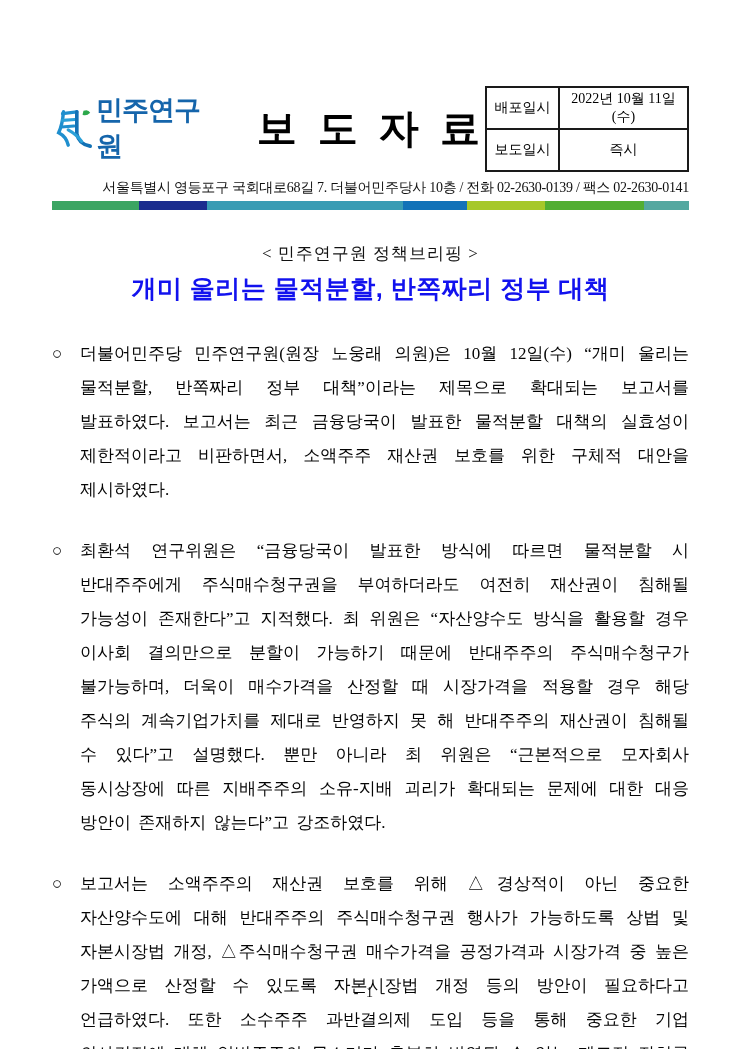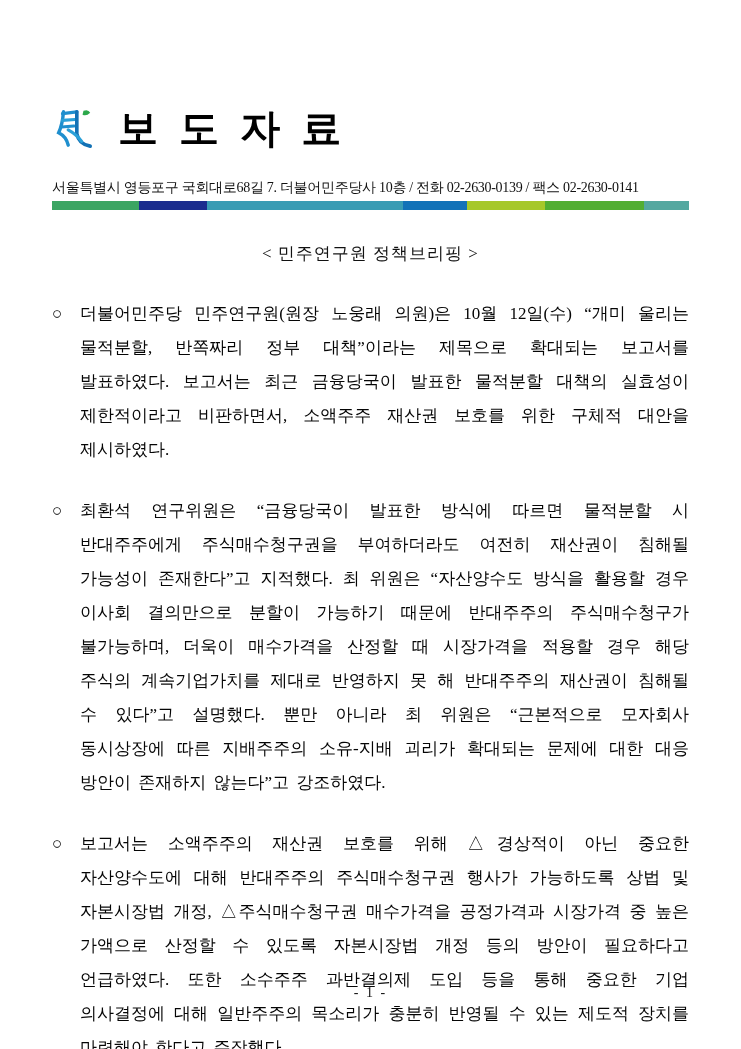--- a/index.html
+++ b/index.html
@@ -38,39 +38,40 @@
     letter-spacing: -1px;
     color: #1565ab;
   }
   .press-title {
     font-family: "Liberation Sans", sans-serif;
     font-weight: 800;
     font-size: 40px;
     letter-spacing: 5px;
     color: #000;
     white-space: nowrap;
+    margin-left: 28px;
   }
   .info-table {
     border-collapse: collapse;
     width: 214px;
     table-layout: fixed;
   }
   .info-table td {
     border: 2px solid #1a1a1a;
     text-align: center;
     vertical-align: middle;
     font-size: 14px;
     height: 42px;
   }
   .info-table td.label { width: 73px; }
 
   
   .address {
     margin-top: 9px;
-    text-align: left;
+    text-align: right;
     font-size: 14px;
     letter-spacing: -0.3px;
     color: #111;
     white-space: nowrap;
   }
   .color-bar {
     margin-top: 4px;
     height: 9px;
     display: flex;
     width: 100%;
@@ -138,39 +139,53 @@
             <svg width="42" height="46" viewBox="0 0 44 48" fill="none">
               <path d="M12 7 Q11 20 7 29 Q15 33 17 42" stroke="#1f8fce" stroke-width="3.6" stroke-linecap="round" fill="none"></path>
               <path d="M11 9 L26 7" stroke="#1f8fce" stroke-width="3.4" stroke-linecap="round" fill="none"></path>
               <path d="M11 16 L24 15" stroke="#2aa0d8" stroke-width="3.2" stroke-linecap="round" fill="none"></path>
               <path d="M10 23 L23 22" stroke="#1f8fce" stroke-width="3.2" stroke-linecap="round" fill="none"></path>
               <path d="M26 7 L26 30 Q28 41 40 43" stroke="#1271b5" stroke-width="3.8" stroke-linecap="round" fill="none"></path>
               <path d="M17 26 Q26 31 31 38" stroke="#2aa0d8" stroke-width="3.4" stroke-linecap="round" fill="none"></path>
               <path d="M33 6 Q38 4 40 8 Q36 12 32 10 Z" fill="#2ba84a"></path>
             </svg>
           </span>
+          <span class="logo-text" style="color: rgb(21, 101, 171);">민주연구원</span>
         </div>
         <div class="press-title">보 도 자 료</div>
       </div>
 
+      <table class="info-table">
+        <tbody>
+            <tr>
+          <td class="label">배포일시</td>
+          <td class="value">2022년 10월 11일(수)</td>
+        </tr>
+        <tr>
+          <td class="label">보도일시</td>
+          <td class="value">즉시</td>
+        </tr>
+      </tbody>
+        </table>
     </div>
 
     <div class="address">서울특별시 영등포구 국회대로68길 7. 더불어민주당사 10층 / 전화 02-2630-0139 / 팩스 02-2630-0141</div>
 
     <div class="color-bar">
         <div style="background: rgb(59, 165, 99); flex-grow: 13.6;"></div>
         <div style="background: rgb(27, 45, 142); flex-grow: 10.7;"></div>
         <div style="background: rgb(57, 156, 180); flex-grow: 30.8;"></div>
         <div style="background: rgb(18, 114, 184); flex-grow: 10;"></div>
         <div style="background: rgb(166, 200, 42); flex-grow: 12.3;"></div>
         <div style="background: rgb(82, 174, 50); flex-grow: 15.6;"></div>
         <div style="background: rgb(84, 168, 160); flex-grow: 7;"></div>
       </div>
 
     <div class="briefing-label">&lt; 민주연구원 정책브리핑 &gt;</div>
+    <h1 class="main-title" style="color: rgb(18, 18, 238);">개미 울리는 물적분할, 반쪽짜리 정부 대책</h1>
 
     <div class="body-text">
       <div class="para">
         <span class="bullet">○</span>
         <span>더불어민주당 민주연구원(원장 노웅래 의원)은 10월 12일(수) “개미 울리는 물적분할, 반쪽짜리 정부 대책”이라는 제목으로 확대되는 보고서를 발표하였다. 보고서는 최근 금융당국이 발표한 물적분할 대책의 실효성이 제한적이라고 비판하면서, 소액주주 재산권 보호를 위한 구체적 대안을 제시하였다.</span>
       </div>
       <div class="para">
         <span class="bullet">○</span>
         <span>최환석 연구위원은 “금융당국이 발표한 방식에 따르면 물적분할 시 반대주주에게 주식매수청구권을 부여하더라도 여전히 재산권이 침해될 가능성이 존재한다”고 지적했다. 최 위원은 “자산양수도 방식을 활용할 경우 이사회 결의만으로 분할이 가능하기 때문에 반대주주의 주식매수청구가 불가능하며, 더욱이 매수가격을 산정할 때 시장가격을 적용할 경우 해당 주식의 계속기업가치를 제대로 반영하지 못 해 반대주주의 재산권이 침해될 수 있다”고 설명했다. 뿐만 아니라 최 위원은 “근본적으로 모자회사 동시상장에 따른 지배주주의 소유-지배 괴리가 확대되는 문제에 대한 대응 방안이 존재하지 않는다”고 강조하였다.</span>
       </div>

